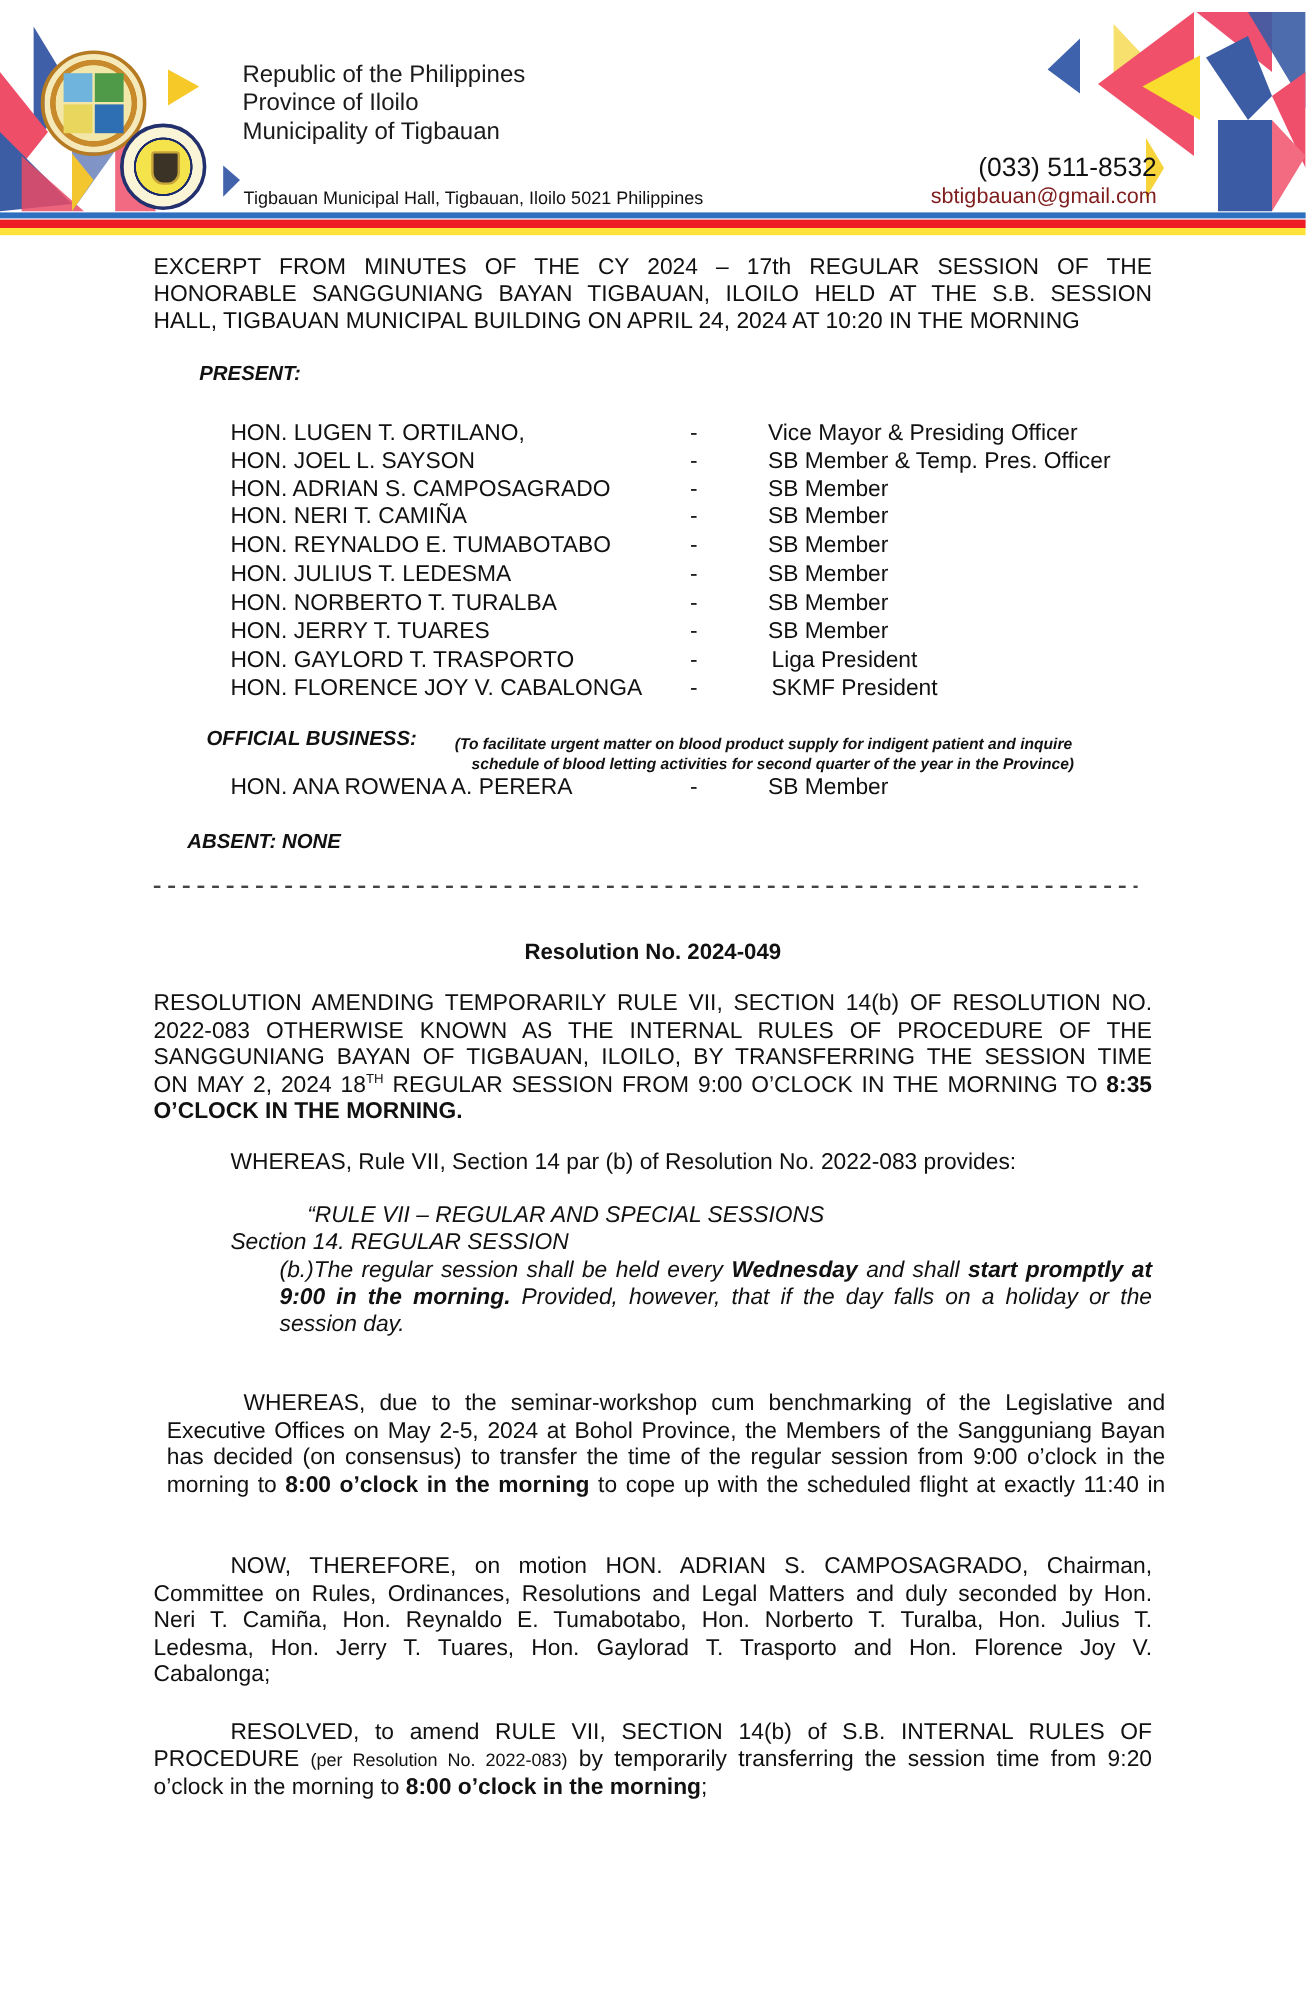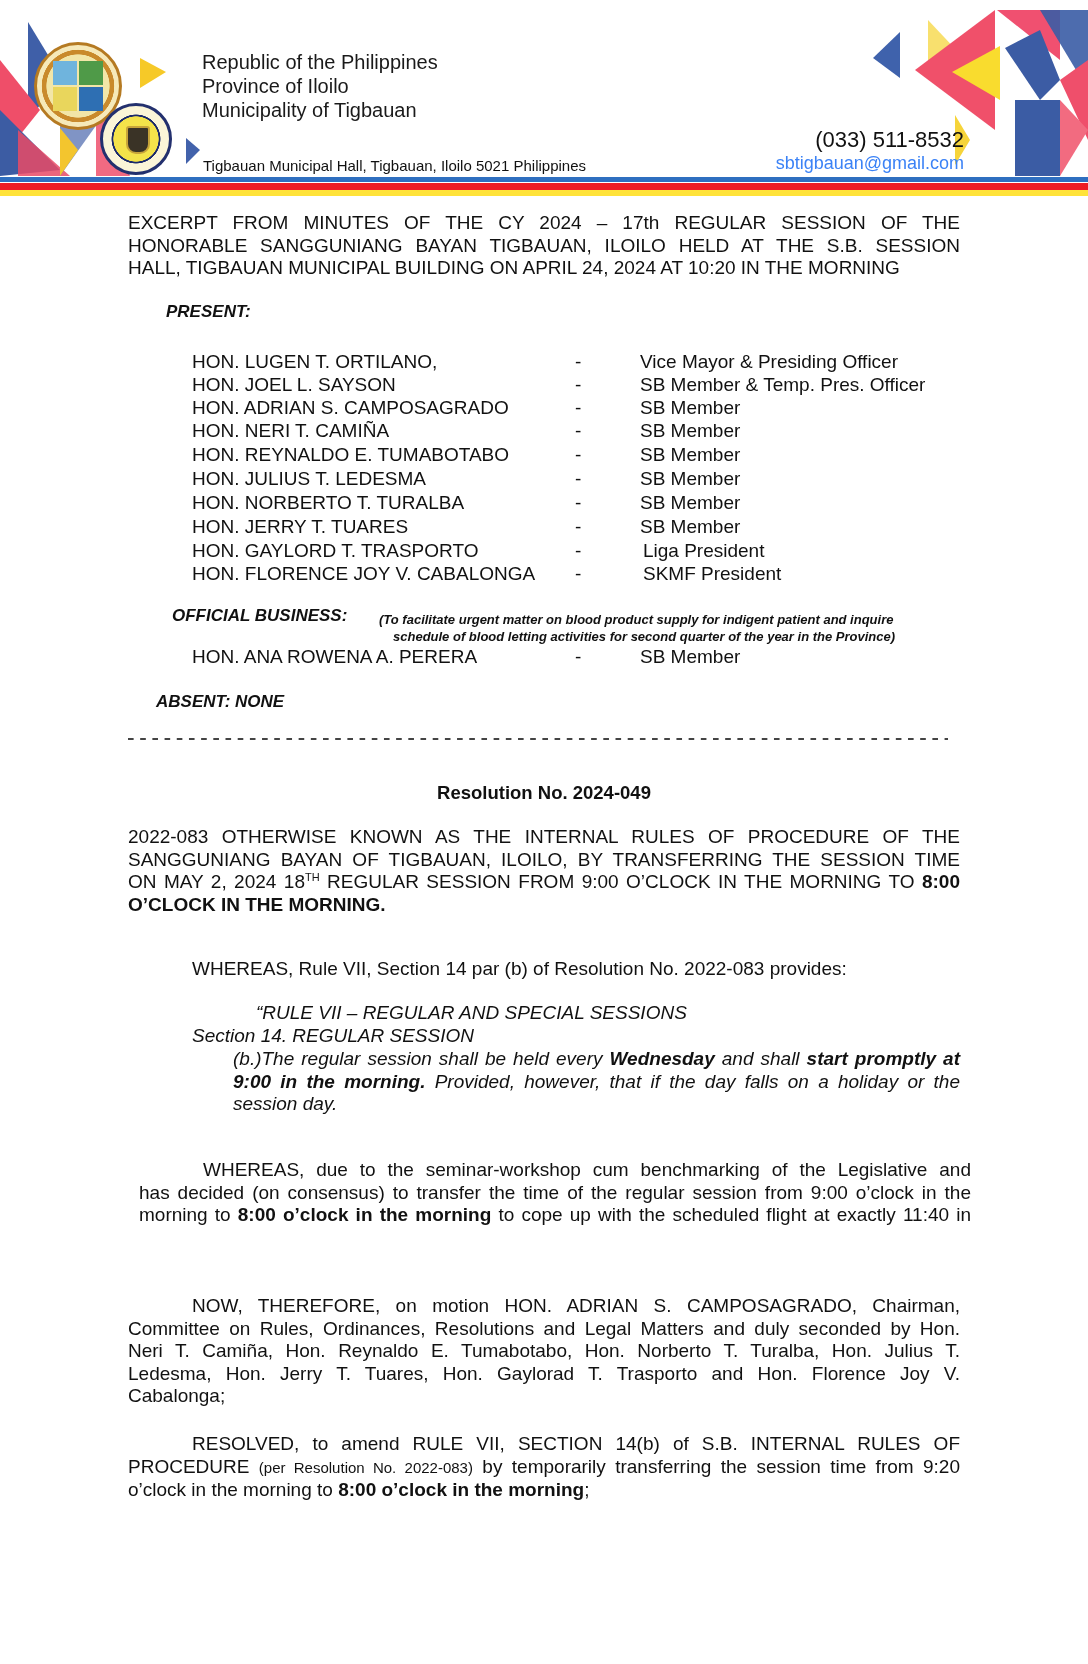--- a/index.html
+++ b/index.html
@@ -18,21 +18,21 @@
              background: radial-gradient(circle, #f4e34a 0 48%, #1b2a6b 49% 52%, #fbf5d8 53% 100%);
              border: 3px solid #23306e; box-sizing: border-box; }
   .seal-sb .shield { position: absolute; left: 23px; top: 20px; width: 20px; height: 24px;
              background: #3a3326; border-radius: 3px 3px 10px 10px; border: 2px solid #c7a43a; }
 
   .lh-line { position: absolute; left: 202px; font-size: 20px; color: #1a1a1a; line-height: 24px; }
   .lh-office { position: absolute; left: 200px; top: 121px; font-family: "DejaVu Serif", serif;
                font-style: italic; font-size: 29px; color: #111; line-height: 34px; letter-spacing: 0.2px; }
   .lh-address { position: absolute; left: 203px; top: 157px; font-size: 15px; color: #111; line-height: 18px; }
   .lh-phone { position: absolute; right: 124px; top: 127px; font-size: 22px; color: #111; line-height: 26px; }
-  .lh-email { position: absolute; right: 124px; top: 153px; font-size: 18px; color: #3b82f6; line-height: 20px; }
+  .lh-email { position: absolute; right: 124px; top: 153px; font-size: 18px; color: #7f1d1d; line-height: 20px; }
 
   .stripe { position: absolute; left: 0; width: 1088px; }
   .stripe.blue   { top: 177px; height: 5px; background: #2f6fc0; }
   .stripe.red    { top: 183px; height: 7px; background: #ee1c24; }
   .stripe.yellow { top: 190px; height: 6px; background: #ffe33a; }
 
   
   .para { position: absolute; left: 128px; width: 832px; font-size: 19px; line-height: 22.5px;
           text-align: justify; color: #111; }
   .para .line { display: block; text-align: justify; text-align-last: justify; white-space: nowrap; }
@@ -183,40 +183,42 @@
   <span class="role">SB Member</span>
 </div>
 
 <div class="label-bi" style="left:156px;top:692px;">ABSENT: NONE</div>
 
 <div class="dashes"></div>
 
 <div class="res-title">Resolution No. 2024-049</div>
 
 <div class="para" style="top:826px;">
+  <span class="line">RESOLUTION AMENDING TEMPORARILY RULE VII, SECTION 14(b) OF RESOLUTION NO.</span>
   <span class="line">2022-083 OTHERWISE KNOWN AS THE INTERNAL RULES OF PROCEDURE OF THE</span>
   <span class="line">SANGGUNIANG BAYAN OF TIGBAUAN, ILOILO, BY TRANSFERRING THE SESSION TIME</span>
-  <span class="line"><span>ON MAY 2, 2024 18</span><sup>TH</sup><span> REGULAR SESSION FROM 9:00 O’CLOCK IN THE MORNING TO </span><b>8:00</b></span>
+  <span class="line"><span>ON MAY 2, 2024 18</span><sup>TH</sup><span> REGULAR SESSION FROM 9:00 O’CLOCK IN THE MORNING TO </span><b>8:35</b></span>
   <span class="line last"><b>O’CLOCK IN THE MORNING.</b></span>
 </div>
 
 <div class="para" style="top:958px;">
   <span class="line last indent">WHEREAS, Rule VII, Section 14 par (b) of Resolution No. 2022-083 provides:</span>
 </div>
 
 <div class="quote" style="left:256px;top:1002px;">“RULE VII – REGULAR AND SPECIAL SESSIONS</div>
 <div class="quote" style="left:192px;top:1025px;">Section 14.  REGULAR SESSION</div>
 <div class="qbody" style="top:1048px;">
   <span class="line"><span>(b.)The regular session shall be held every </span><b>Wednesday</b><span> and shall </span><b>start promptly at</b></span>
   <span class="line"><b>9:00 in the morning.</b><span>  Provided, however, that if the day falls on a holiday or the</span></span>
   <span class="line last">session day.</span>
 </div>
 
 <div class="para" style="top:1159px;margin-left:11px;">
   <span class="line indent">WHEREAS, due to the seminar-workshop cum benchmarking of the Legislative and</span>
+  <span class="line">Executive Offices on May 2-5, 2024 at Bohol Province, the Members of the Sangguniang Bayan</span>
   <span class="line">has decided (on consensus) to transfer the time of the regular session from 9:00 o’clock in the</span>
   <span class="line"><span>morning to </span><b>8:00 o’clock in the morning</b><span> to cope up with the scheduled flight at exactly 11:40 in</span></span>
 </div>
 
 <div class="para" style="top:1295px;">
   <span class="line indent">NOW, THEREFORE, on motion HON. ADRIAN S. CAMPOSAGRADO, Chairman,</span>
   <span class="line">Committee on Rules, Ordinances, Resolutions and Legal Matters and duly seconded by Hon.</span>
   <span class="line">Neri T. Camiña, Hon. Reynaldo E. Tumabotabo, Hon. Norberto T. Turalba, Hon. Julius T.</span>
   <span class="line">Ledesma, Hon. Jerry T. Tuares, Hon. Gaylorad T. Trasporto and Hon. Florence Joy V.</span>
   <span class="line last">Cabalonga;</span>

